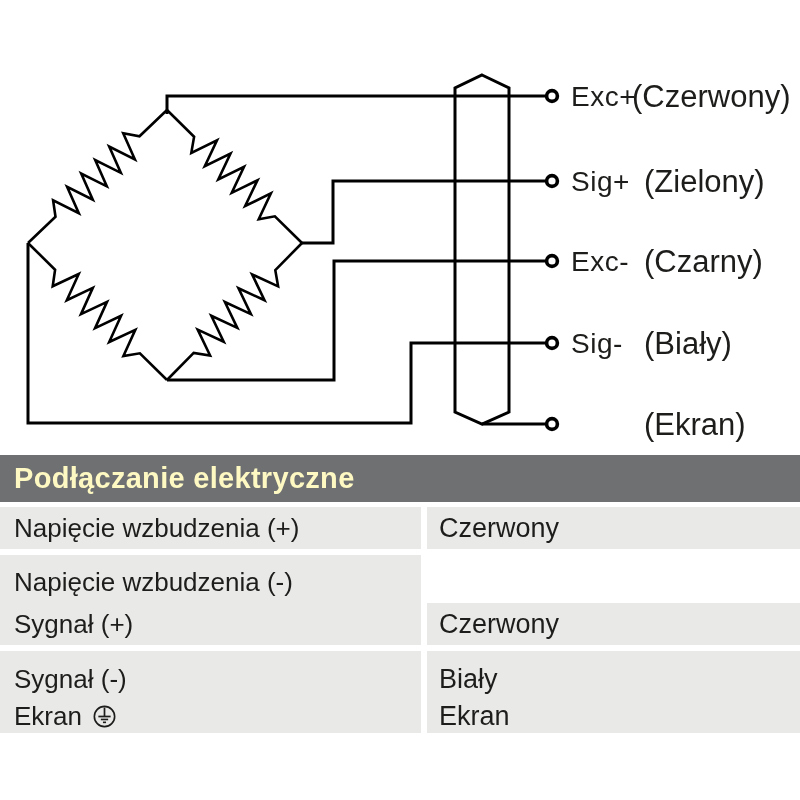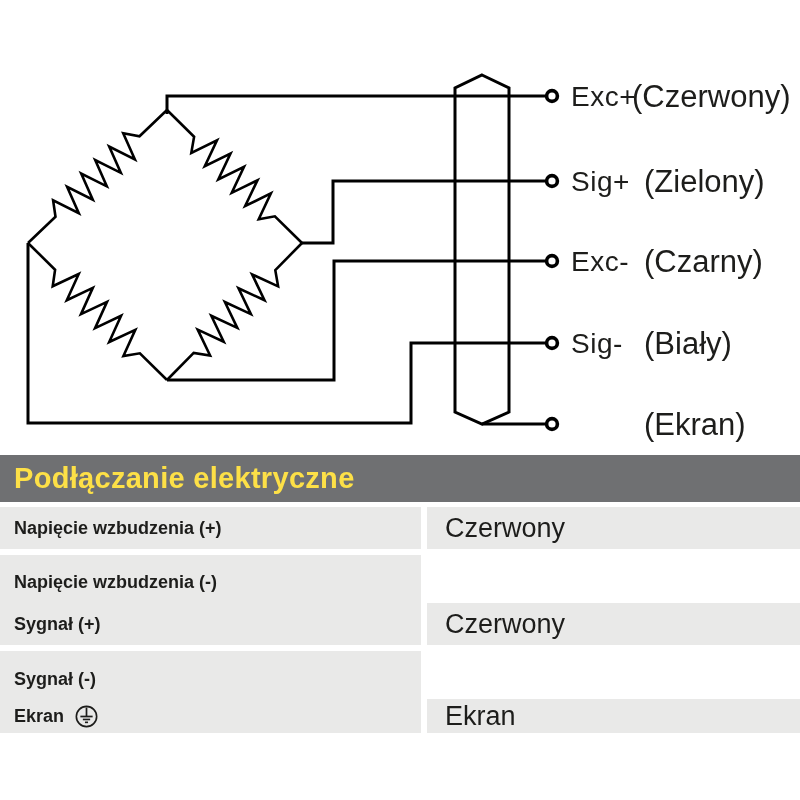--- a/index.html
+++ b/index.html
@@ -11,26 +11,26 @@
   .wire{fill:none;stroke:#000;stroke-width:3;stroke-linejoin:miter;}
   .resistor{fill:none;stroke:#000;stroke-width:2.6;stroke-linejoin:miter;stroke-miterlimit:8;}
   .shield{fill:none;stroke:#000;stroke-width:3;stroke-linejoin:miter;}
   .terminal{fill:#fff;stroke:#000;stroke-width:3.6;}
   .sig-name{font-family:"Liberation Sans",sans-serif;font-size:28px;fill:#1d1d1b;letter-spacing:0.5px;}
   .sig-color{font-family:"Liberation Sans",sans-serif;font-size:31px;fill:#1d1d1b;}
 
   
   .tbl-header{position:absolute;left:0;top:455px;width:800px;height:47px;background:#6f7072;
     display:flex;align-items:center;box-sizing:border-box;padding-left:14px;}
-  .tbl-header span{color:#fde047;font-weight:bold;font-size:29px;letter-spacing:0.3px;}
+  .tbl-header span{color:#fef9c3;font-weight:bold;font-size:29px;letter-spacing:0.3px;}
   .trow{position:absolute;left:0;width:800px;}
   .cell{position:absolute;top:0;height:100%;background:#e9e9e8;display:flex;align-items:center;
     box-sizing:border-box;color:#1d1d1b;}
-  .cell-l{left:0;width:421px;padding-left:14px;font-weight:bold;font-size:18px;}
-  .cell-r{left:427px;width:373px;padding-left:18px;font-weight:normal;font-size:27px;}
+  .cell-l{left:0;width:421px;padding-left:14px;font-weight:normal;font-size:26px;}
+  .cell-r{left:427px;width:373px;padding-left:12px;font-weight:normal;font-size:27px;}
   .earth-icon{margin-left:11px;flex:0 0 auto;}
 </style>
 </head>
 <body>
 
 <div class="page">
 
   <svg class="diagram-svg" width="800" height="455" viewBox="0 0 800 455">
 
     <polyline class="resistor" points="167,110 139.5,136.3 123.2,133.2 134.9,159.4 109.2,146.6 120.8,172.8 95.2,160 106.8,186.3 81.2,173.5 92.8,199.7 67.1,186.9 78.8,213.1 53.1,200.3 55.5,216.7 28,243"></polyline>
@@ -92,20 +92,23 @@
     </div>
     <div class="cell cell-r">
       <span>Czerwony</span>
     </div>
   </div>
 
   <div class="trow" style="top:651px;height:56px;">
     <div class="cell cell-l">
       <span>Sygnał (-)</span>
     </div>
+    <div class="cell cell-r">
+      <span>Biały</span>
+    </div>
   </div>
 
   <div class="trow" style="top:699px;height:34px;">
     <div class="cell cell-l">
       <span>Ekran</span>
       <svg class="earth-icon" width="23" height="23" viewBox="0 0 24 24">
         <circle cx="12" cy="12" r="10.6" fill="none" stroke="#1d1d1b" stroke-width="1.7"></circle>
         <line x1="12" y1="2.6" x2="12" y2="12" stroke="#1d1d1b" stroke-width="1.8"></line>
         <line x1="5.6" y1="12" x2="18.4" y2="12" stroke="#1d1d1b" stroke-width="1.8"></line>
         <line x1="8.2" y1="15.1" x2="15.8" y2="15.1" stroke="#1d1d1b" stroke-width="1.7"></line>

